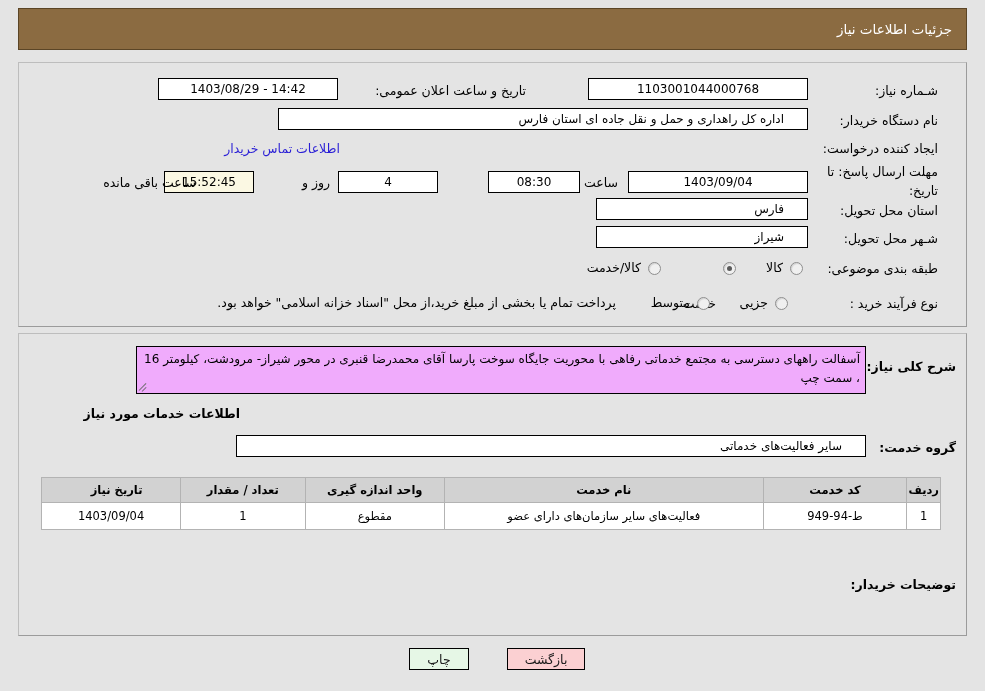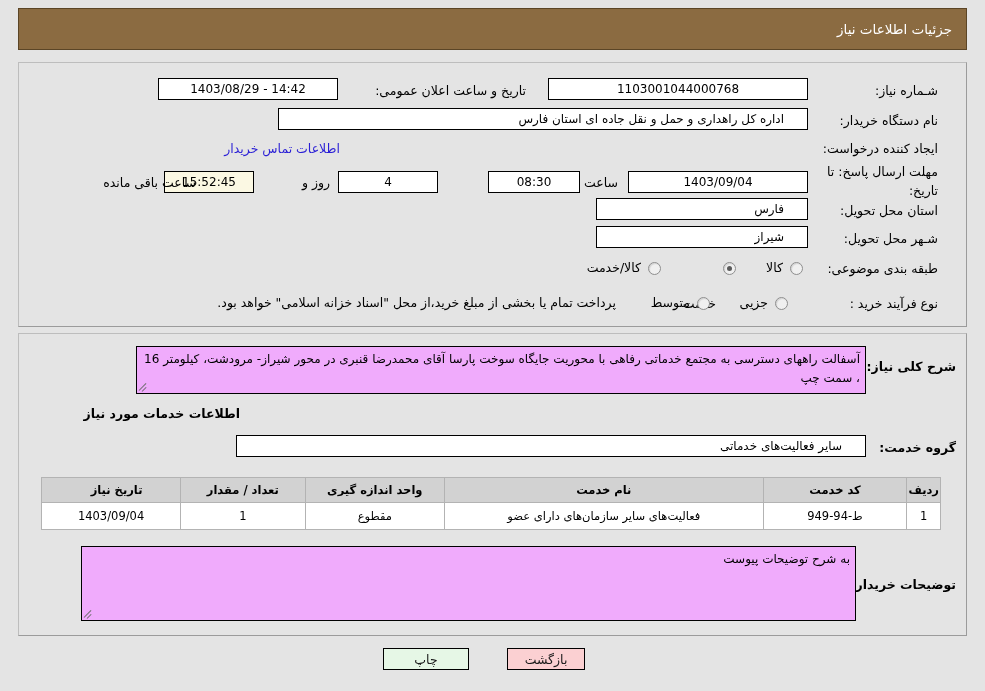--- a/index.html
+++ b/index.html
@@ -222,21 +222,21 @@
     <span class="header-title">جزئیات اطلاعات نیاز</span>
   </div>
 
   <div class="wm-shield"></div>
   <div class="wm-v">V</div>
   <div class="wm">AriaTender.net</div>
 
   <div class="panel panel-top">
 
     <span class="lbl" style="top:20px; right:28px; width:120px;">شـماره نیاز:</span>
-    <div class="fld center" style="top:15px; right:158px; width:260px; height:22px;">1103001044000768</div>
+    <div class="fld center" style="top:15px; right:158px; width:220px; height:22px;">1103001044000768</div>
 
     <span class="lbl" style="top:20px; right:440px; width:180px;">تاریخ و ساعت اعلان عمومی:</span>
     <div class="fld center" style="top:15px; right:628px; width:180px; height:22px;">14:42 - 1403/08/29</div>
 
     <span class="lbl" style="top:50px; right:28px; width:130px;">نام دستگاه خریدار:</span>
     <div class="fld rightal" style="top:45px; right:158px; width:530px; height:22px;">اداره کل راهداری و حمل و نقل جاده ای استان فارس</div>
 
     <span class="lbl" style="top:78px; right:28px; width:130px;">ایجاد کننده درخواست:</span>
     <span class="link" style="top:78px; right:626px;">اطلاعات تماس خریدار</span>
 
@@ -314,22 +314,18 @@
           <td>ط-94-949</td>
           <td>فعالیت‌های سایر سازمان‌های دارای عضو</td>
           <td>مقطوع</td>
           <td>1</td>
           <td>1403/09/04</td>
         </tr>
       </tbody>
     </table>
 
     <span class="lbl lbl-bold" style="top:243px; right:10px; width:95px;">توضیحات خریدار:</span>
-    <div class="ta" style="top:212px; right:110px; width:775px; height:75px;">
-      <span>به شرح توضیحات پیوست</span>
-      <span class="grip"></span>
-    </div>
   </div>
 
-  <div class="btn btn-print" style="top:648px; right:516px; width:86px;">چاپ</div>
+  <div class="btn btn-print" style="top:648px; right:516px; width:60px;">چاپ</div>
   <div class="btn btn-back" style="top:648px; right:400px; width:78px;">بازگشت</div>
 
 </div>
 
 </body></html>

